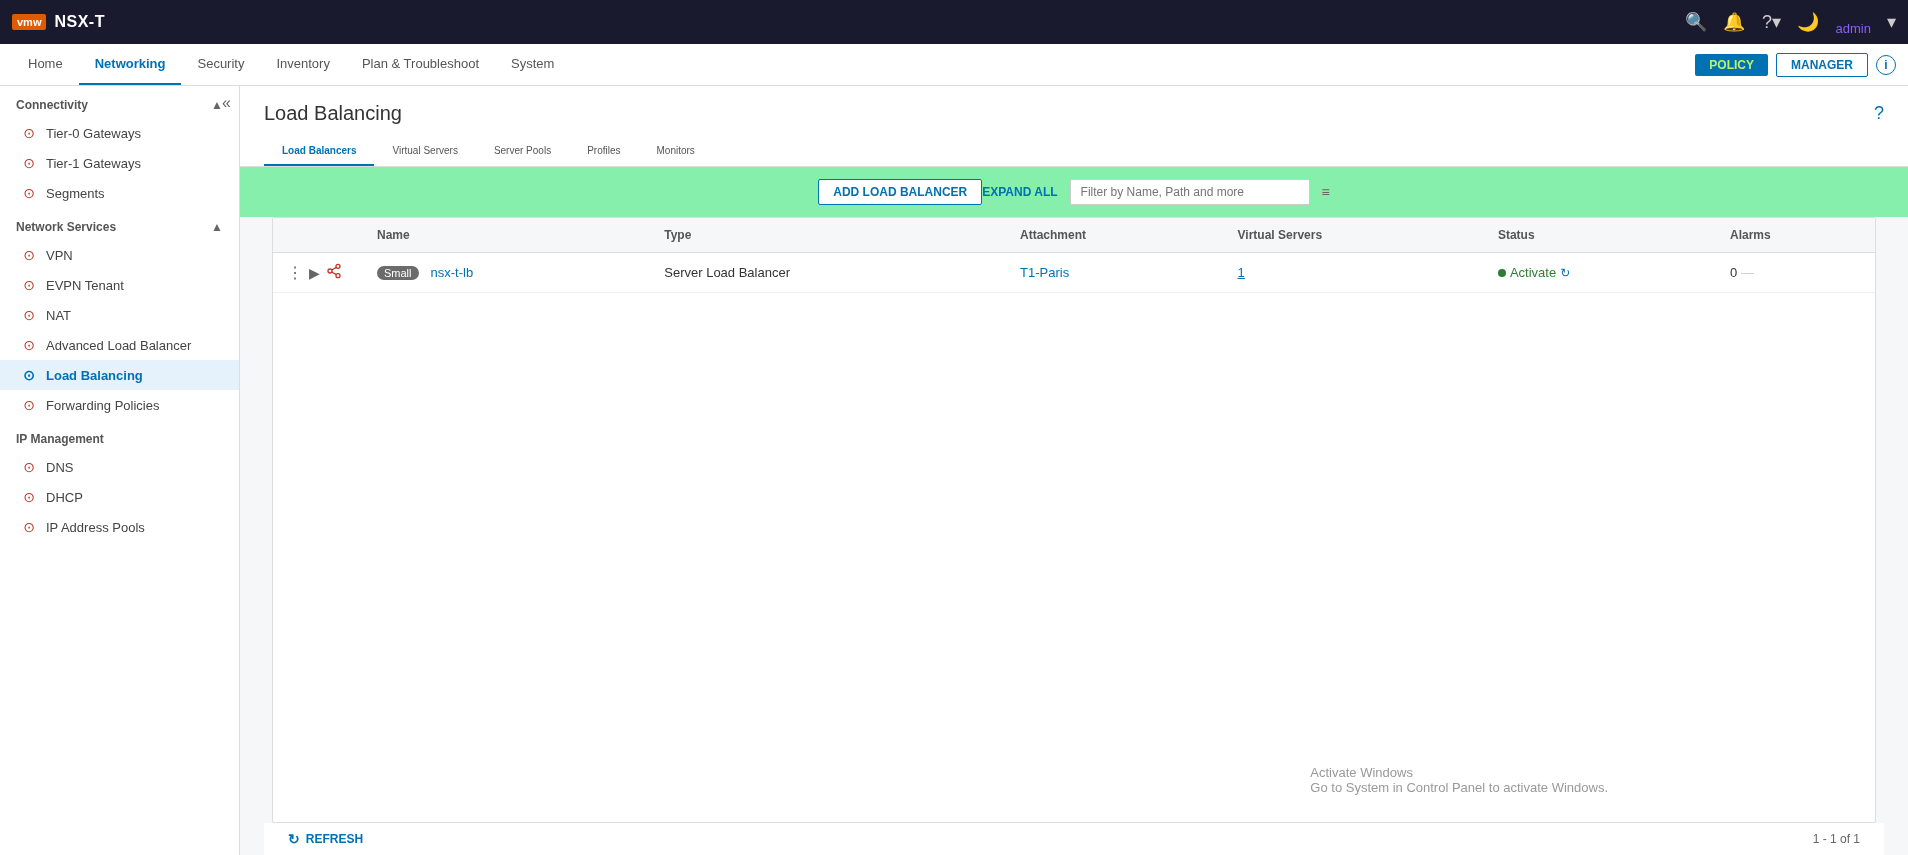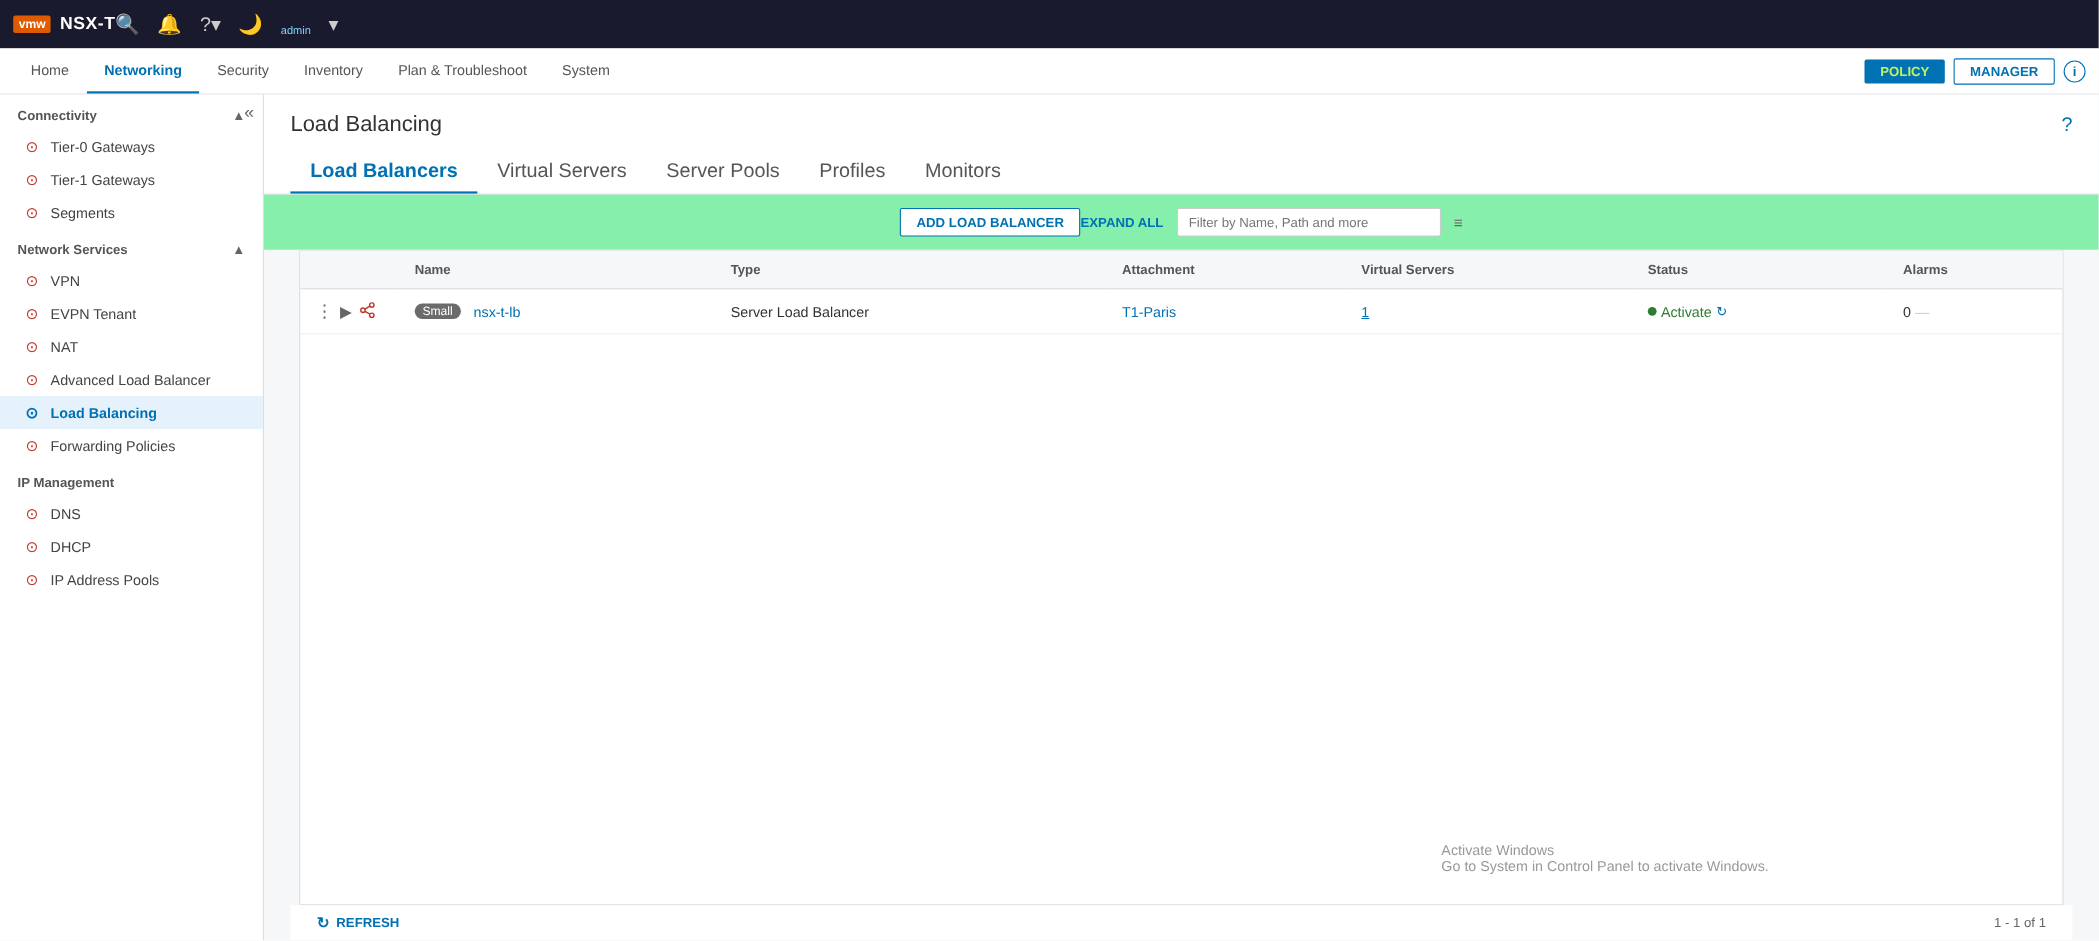--- a/index.html
+++ b/index.html
@@ -6,34 +6,35 @@
     body { font-family: -apple-system, BlinkMacSystemFont, 'Segoe UI', Arial, sans-serif; font-size: 13px; background: #f5f5f5; color: #333; }
 
     
     .top-bar {
       background: #1a1a2e;
       color: #fff;
       height: 44px;
       display: flex;
       align-items: center;
       padding: 0 12px;
+      justify-content: space-between;
     }
     .top-bar-left { display: flex; align-items: center; gap: 8px; }
     .vmw-logo {
       background: #e05a00;
       color: #fff;
       font-weight: bold;
       font-size: 11px;
       padding: 2px 5px;
       border-radius: 2px;
     }
     .app-title { font-size: 16px; font-weight: 600; color: #fff; letter-spacing: 0.5px; }
     .top-bar-right { display: flex; align-items: center; gap: 16px; color: #ccc; font-size: 18px; }
     .top-bar-right span { cursor: pointer; }
-    .admin-label { font-size: 10px; color: #7dd3fc; margin-top: 12px; }
+    .admin-label { font-size: 13px; color: #8b5cf6; margin-top: 12px; }
 
     
     .main-nav {
       background: #fff;
       border-bottom: 1px solid #ddd;
       height: 42px;
       display: flex;
       align-items: stretch;
       padding: 0 12px;
       justify-content: space-between;
@@ -144,21 +145,21 @@
       display: flex;
       align-items: center;
       justify-content: space-between;
     }
     .page-title-right { font-size: 18px; color: #0071b3; cursor: pointer; }
 
     
     .tabs { display: flex; gap: 0; }
     .tab {
       padding: 8px 18px;
-      font-size: 18px;
+      font-size: 10px;
       color: #555;
       cursor: pointer;
       border-bottom: 2px solid transparent;
       text-align: center;
     }
     .tab.active { color: #0071b3; border-bottom: 2px solid #0071b3; font-weight: 600; }
 
     
     .toolbar {
       display: flex;

